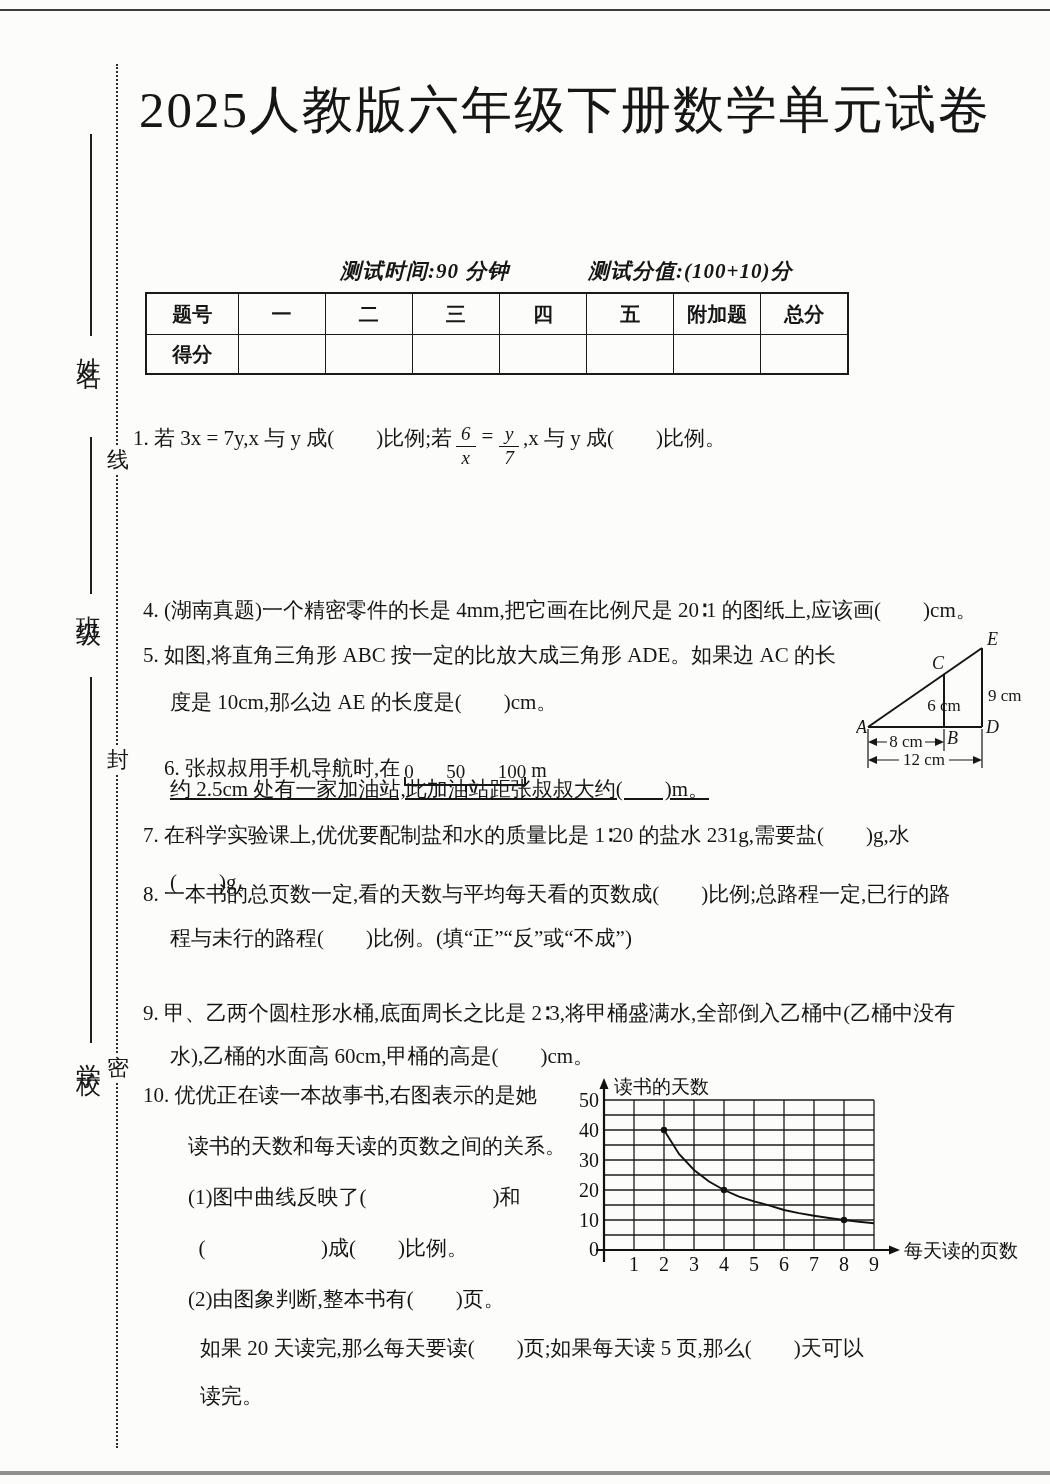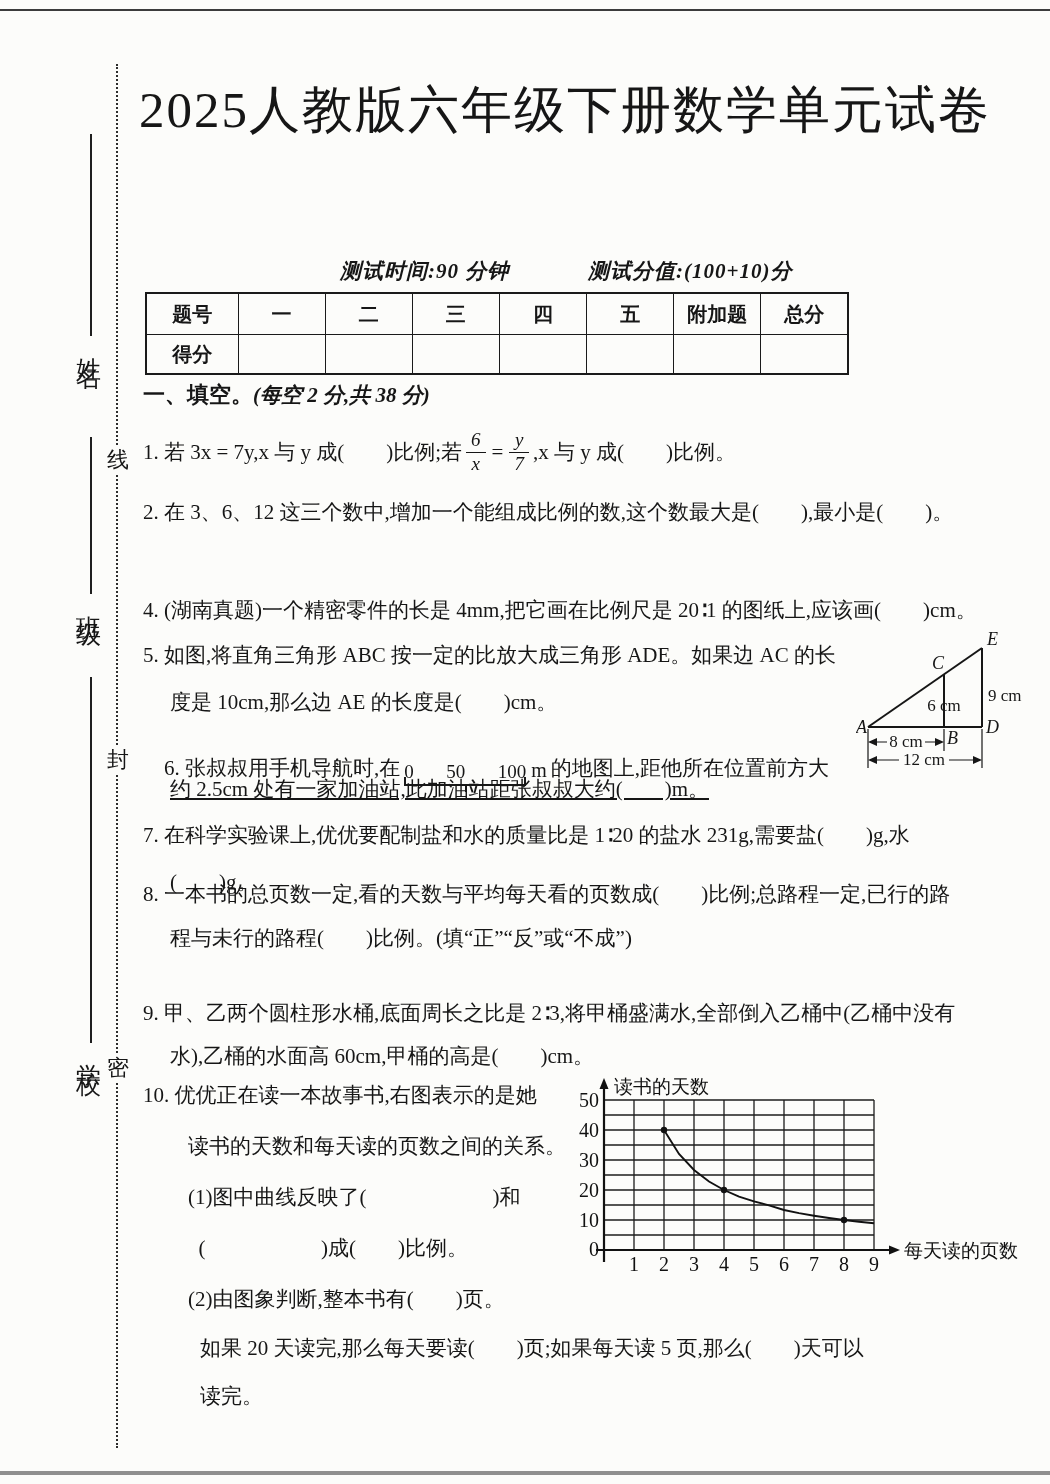--- a/index.html
+++ b/index.html
@@ -25,21 +25,21 @@
   table.score td{border:1.6px solid #1a1a1a;text-align:center;font-size:20px;font-weight:bold;padding:0;}
   table.score tr.hd td{height:40px;}
   table.score tr.sc td{height:38px;}
   table.score{border:2.5px solid #1a1a1a;}
   
   .sec-head{left:143px;top:380px;font-size:22px;font-weight:bold;white-space:pre;}
   .sec-note{font-style:italic;font-size:21px;}
   
   .q{left:143px;font-size:21px;white-space:pre-wrap;line-height:47px;padding-left:27px;text-indent:-27px;}
   .qline{left:143px;font-size:21px;white-space:pre;line-height:28px;}
-  .q1wrap{left:143px;top:424px;font-size:21px;white-space:pre;display:flex;align-items:center;height:56px;}
+  .q1wrap{left:133px;top:424px;font-size:21px;white-space:pre;display:flex;align-items:flex-start;height:56px;}
   .frac{display:inline-block;text-align:center;font-style:italic;font-size:19px;line-height:1.1;margin:0 4px;vertical-align:middle;}
   .frac .num{display:block;border-bottom:1.7px solid #161616;padding:0 5px 1px;}
   .frac .den{display:block;padding:1px 5px 0;}
   .eqs{margin:0 2px;}
   
   .scalebar{display:inline-flex;align-items:flex-end;vertical-align:-3px;margin:0 4px;}
   .sb-box{display:inline-flex;justify-content:space-between;width:122px;border-bottom:2px solid #191919;
           position:relative;font-size:19px;line-height:22px;padding-bottom:1px;}
   .sb-tick{position:absolute;width:2px;background:#191919;}
   .t-l{left:0;bottom:-1px;height:8px;}
@@ -104,33 +104,31 @@
       <td></td>
       <td></td>
       <td></td>
       <td></td>
       <td></td>
       <td></td>
     </tr>
   </tbody>
     </table>
 
-  <div class="abs sec-head"><span>一、填空。</span><span class="sec-note">(每空 2 分,共 38 分)</span></div>
 
   <div class="abs q1wrap">
     <span>1. 若 3x = 7y,x 与 y 成(        )比例;若</span><span class="frac"><span class="num">6</span><span class="den">x</span></span><span class="eqs">=</span><span class="frac"><span class="num">y</span><span class="den">7</span></span><span>,x 与 y 成(        )比例。</span>
   </div>
 
-  <div class="abs q" style="top:489px;">2. 在 3、6、12 这三个数中,增加一个能组成比例的数,这个数最大是(        ),最小是(        )。</div>
   <div class="abs q" style="top:587px;">4. (湖南真题)一个精密零件的长是 4mm,把它画在比例尺是 20∶1 的图纸上,应该画(        )cm。</div>
   <div class="abs q" style="top:632px;width:690px;">5. 如图,将直角三角形 ABC 按一定的比放大成三角形 ADE。如果边 AC 的长
 度是 10cm,那么边 AE 的长度是(        )cm。</div>
 
   <div class="abs qline" style="top:726px;">
-    <span>6. 张叔叔用手机导航时,在</span><span class="scalebar"><span class="sb-box"><span>0</span><span>50</span><span>100</span><span class="sb-tick t-l"></span><span class="sb-tick t-m"></span><span class="sb-tick t-r"></span></span><span class="sb-unit">m</span></span><span>的地图上,距他所在位置前方大</span>
+    <span>6. 张叔叔用手机导航时,在</span><span class="scalebar"><span class="sb-box"><span>0</span><span>50</span><span>100</span><span class="sb-tick t-l"></span><span class="sb-tick t-m"></span><span class="sb-tick t-r"></span></span><span class="sb-unit">m</span></span>
   </div>
   <div class="abs qline" style="left:170px;top:775px;text-decoration:underline;">约 2.5cm 处有一家加油站,此加油站距张叔叔大约(        )m。</div>
 
   <div class="abs q" style="top:812px;">7. 在科学实验课上,优优要配制盐和水的质量比是 1∶20 的盐水 231g,需要盐(        )g,水
 (        )g。</div>
   <div class="abs q" style="top:872px;line-height:44px;">8. 一本书的总页数一定,看的天数与平均每天看的页数成(        )比例;总路程一定,已行的路
 程与未行的路程(        )比例。(填“正”“反”或“不成”)</div>
   <div class="abs q" style="top:992px;line-height:43px;">9. 甲、乙两个圆柱形水桶,底面周长之比是 2∶3,将甲桶盛满水,全部倒入乙桶中(乙桶中没有
 水),乙桶的水面高 60cm,甲桶的高是(        )cm。</div>
   <div class="abs q" style="top:1070px;width:470px;line-height:51px;padding-left:45px;text-indent:-45px;">10. 优优正在读一本故事书,右图表示的是她

